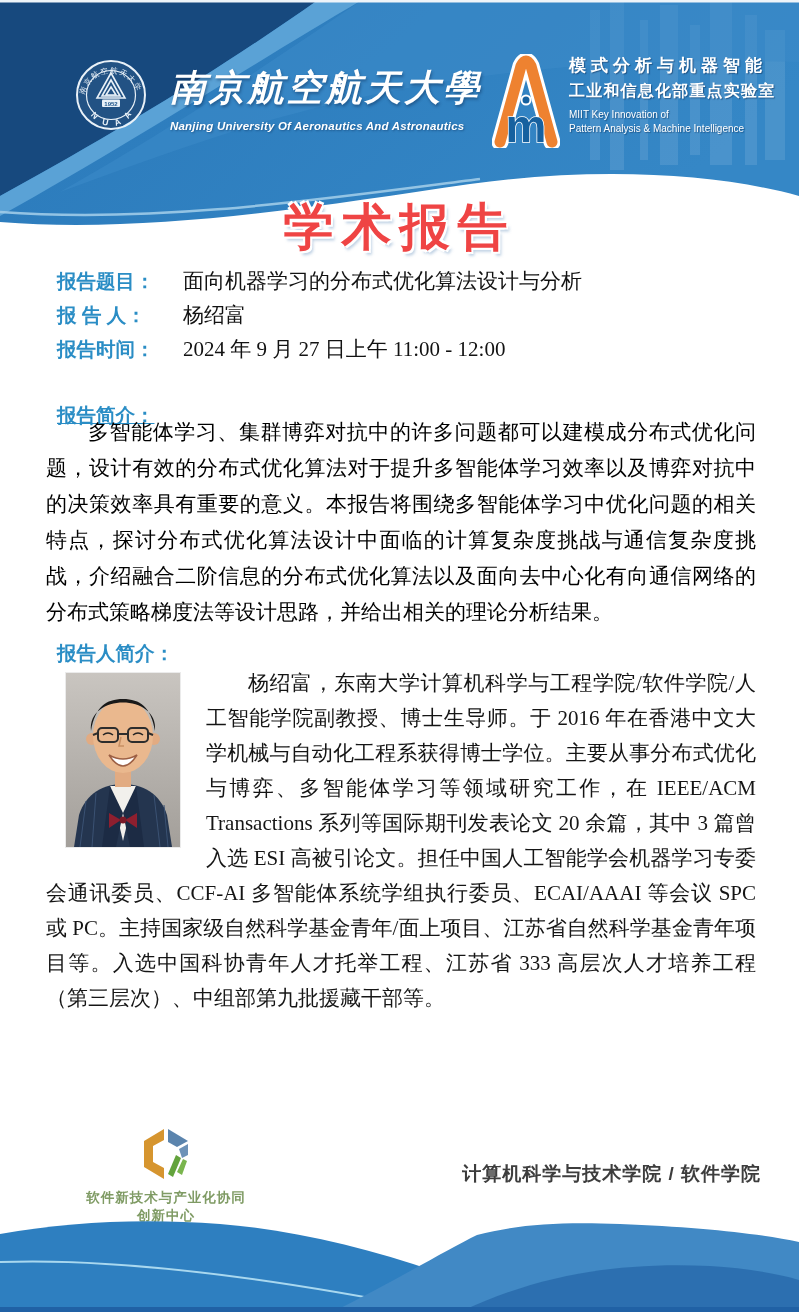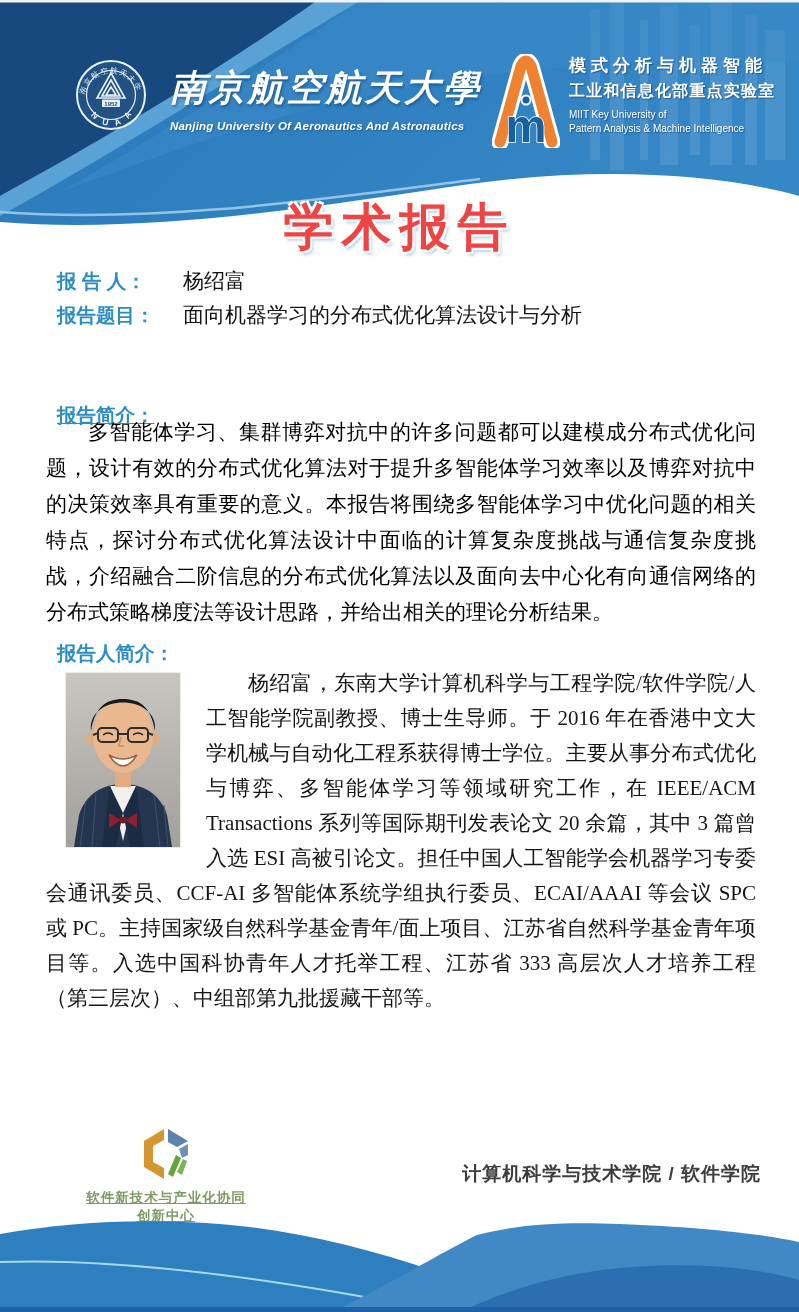--- a/index.html
+++ b/index.html
@@ -47,21 +47,21 @@
   .bio{position:absolute;top:666px;left:46px;width:710px;font-size:21px;line-height:35px;
        color:#151515;text-align:justify;}
   .bio p{margin:0;text-indent:2em;}
   .photo{float:left;width:114px;height:174px;margin:7px 26px 6px 20px;
          box-shadow:0 0 0 1px rgba(0,0,0,.08);}
 
   
   .footer-logo{position:absolute;left:80px;top:1126px;width:172px;text-align:center;}
   .cube{display:block;margin:0 auto;}
   .center-cn{font-size:13.5px;font-weight:bold;color:#7f9b64;letter-spacing:1px;margin-top:5px;
-             font-family:"Liberation Sans","DejaVu Sans",sans-serif;text-decoration:underline;}
+             font-family:"Liberation Sans","DejaVu Sans",sans-serif;}
   .center-en{font-size:6px;color:#a9b2ba;margin-top:2px;
              font-family:"Liberation Sans","DejaVu Sans",sans-serif;}
   .college{position:absolute;right:38px;top:1161px;font-size:19px;font-weight:bold;color:#3d3d3d;
            letter-spacing:1px;font-family:"Liberation Sans","DejaVu Sans",sans-serif;}
   .waves{position:absolute;left:0;bottom:0;}
 </style>
 </head>
 <body>
 
 <div class="poster">
@@ -127,36 +127,40 @@
     <div class="lab">
       <svg width="68" height="94" viewBox="0 0 68 94">
         <path d="M8,88 L29,12 Q34,2 39,12 L60,88" stroke="#ffffff" stroke-width="17" stroke-linecap="round" stroke-linejoin="round" fill="none"></path>
         <path d="M8,88 L29,12 Q34,2 39,12 L60,88" stroke="#ee8230" stroke-width="11" stroke-linecap="round" stroke-linejoin="round" fill="none"></path>
         <text x="34" y="88" font-size="46" font-weight="bold" text-anchor="middle" fill="#16619f" stroke="#ffffff" stroke-width="1.5" paint-order="stroke" font-family="Liberation Sans,sans-serif">m</text>
         <circle cx="34" cy="46" r="4.5" fill="#16619f" stroke="#ffffff" stroke-width="2"></circle>
       </svg>
       <div class="lab-text">
         <div class="lab-cn1">模式分析与机器智能</div>
         <div class="lab-cn2">工业和信息化部重点实验室</div>
-        <div class="lab-en first">MIIT Key University of</div>
+        <div class="lab-en first">MIIT Key Innovation of</div>
         <div class="lab-en">Pattern Analysis &amp; Machine Intelligence</div>
       </div>
     </div>
   </div>
 
   <div class="title">学术报告</div>
 
   <div class="fields">
+    <div class="field-row">
+      <span class="field-label">报告题目：</span>
+      <span class="field-value">面向机器学习的分布式优化算法设计与分析</span>
+    </div>
     <div class="field-row">
       <span class="field-label">报 告 人：</span>
       <span class="field-value">杨绍富</span>
     </div>
     <div class="field-row">
-      <span class="field-label">报告题目：</span>
-      <span class="field-value">面向机器学习的分布式优化算法设计与分析</span>
+      <span class="field-label">报告时间：</span>
+      <span class="field-value">2024 年 9 月 27 日上午 11:00 - 12:00</span>
     </div>
   </div>
 
   <div class="section-label abstract-label">报告简介：</div>
   <div class="abstract">多智能体学习、集群博弈对抗中的许多问题都可以建模成分布式优化问题，设计有效的分布式优化算法对于提升多智能体学习效率以及博弈对抗中的决策效率具有重要的意义。本报告将围绕多智能体学习中优化问题的相关特点，探讨分布式优化算法设计中面临的计算复杂度挑战与通信复杂度挑战，介绍融合二阶信息的分布式优化算法以及面向去中心化有向通信网络的分布式策略梯度法等设计思路，并给出相关的理论分析结果。</div>
 
   <div class="section-label bio-label">报告人简介：</div>
   <div class="bio">
     <svg class="photo" viewBox="0 0 114 174" preserveAspectRatio="none">
       <defs>

